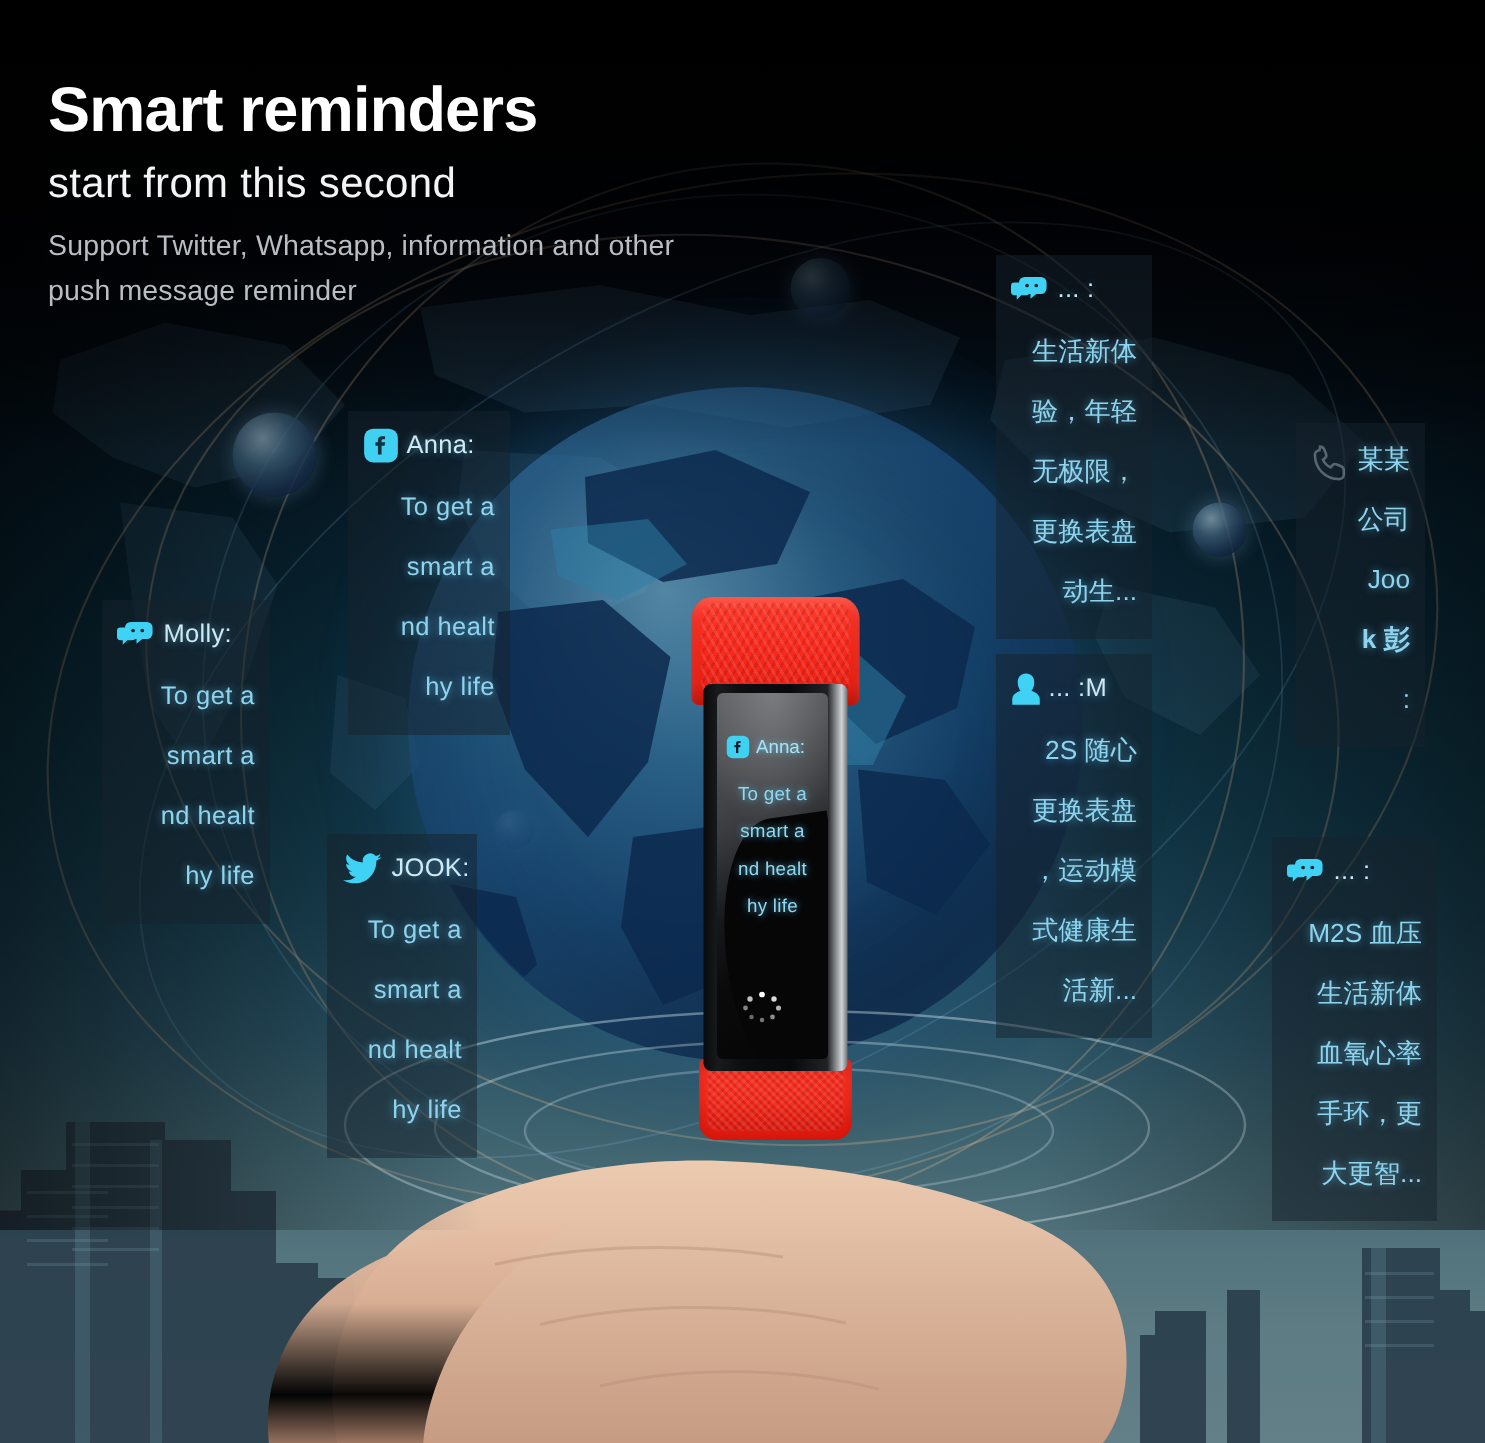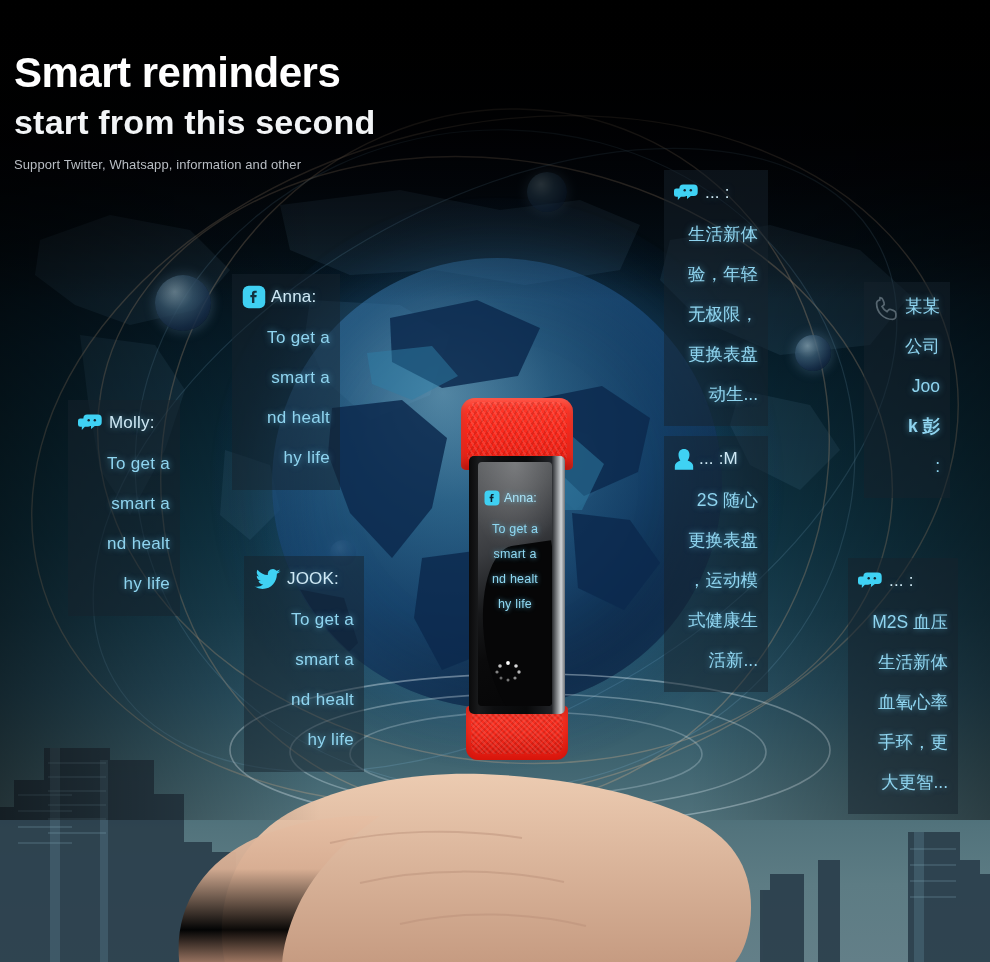--- a/index.html
+++ b/index.html
@@ -136,31 +136,31 @@
   .scr-head { display:flex; align-items:center; gap:4px; margin-bottom:11px; }
   .scr-line {
     color:#8fd8f2; font-size:12.5px; line-height:25px;
     text-align:center; letter-spacing:.2px;
     text-shadow:0 0 5px rgba(110,215,250,.75);
   }
   .scr-name { color:#a9e2f6; font-size:12.5px; text-shadow:0 0 5px rgba(110,215,250,.8); }
   .spinner { position:absolute; left:0; right:0; bottom:22px; height:26px; }
 
   
-  #headline { position:absolute; left:14px; top:48px; width:620px; }
+  #headline { position:absolute; left:32px; top:48px; width:620px; }
   .h-title {
     color:#ffffff; font-size:42px; font-weight:bold; letter-spacing:-.5px;
     line-height:50px;
   }
   .h-sub {
-    color:#f2f4f6; font-size:34px; font-weight:700; line-height:36px;
+    color:#f2f4f6; font-size:28px; font-weight:400; line-height:36px;
     margin-top:6px; letter-spacing:.2px;
   }
   .h-desc {
-    color:#b9bec4; font-size:13px; line-height:30px; margin-top:10px;
+    color:#b9bec4; font-size:19px; line-height:30px; margin-top:10px;
     letter-spacing:.1px;
   }
 
   
   .msg-card {
     position:absolute;
     background:rgba(22,34,44,.50);
     padding:8px 10px 12px 10px;
   }
   .msg-head {
@@ -323,20 +323,21 @@
   </svg>
 
   <div class="vig-top"></div>
   <div class="vig-left"></div>
   <div class="vig-right"></div>
 
   <div id="headline">
     <div class="h-title">Smart reminders</div>
     <div class="h-sub">start from this second</div>
     <div class="h-desc">Support Twitter, Whatsapp, information and other</div>
+    <div class="h-desc" style="margin-top:0">push message reminder</div>
   </div>
 
   <div id="device">
     <div class="band-top"></div>
     <div class="band-bottom"></div>
     <div class="body-shell"></div>
     <div class="screen">
       <div class="screen-swoosh"></div>
       <div class="screen-inner">
         <div class="scr-head">
@@ -389,21 +390,21 @@
         <path d="M19.6 10.4h-2.1c-.6 0-1.0.4-1.0 1.1v1.7h3.1l-.4 3.1h-2.7v7.7h-3.2v-7.7h-2.2v-3.1h2.2v-2.0c0-2.2 1.3-3.5 3.5-3.5h2.8z" fill="#12313f"></path>
       </svg>
       <span class="msg-name">Anna:</span>
     </div>
     <div class="msg-line">To get a</div>
     <div class="msg-line">smart a</div>
     <div class="msg-line">nd healt</div>
     <div class="msg-line">hy life</div>
   </div>
 
-  <div class="msg-card" style="left:244px; top:556px; width:120px;">
+  <div class="msg-card" style="left:218px; top:556px; width:100px;">
     <div class="msg-head">
       <svg class="ic" width="28" height="22" viewBox="0 0 34 28">
         <path d="M33 4.2c-1.2.5-2.4.9-3.7 1.1A6.4 6.4 0 0 0 32 1.8a12.9 12.9 0 0 1-4.1 1.6A6.4 6.4 0 0 0 16.9 9a18.3 18.3 0 0 1-13.3-6.8 6.4 6.4 0 0 0 2 8.6 6.4 6.4 0 0 1-2.9-.8v.1c0 3.1 2.2 5.7 5.1 6.3a6.5 6.5 0 0 1-2.9.1 6.4 6.4 0 0 0 6 4.5A12.9 12.9 0 0 1 0 23.7a18.2 18.2 0 0 0 9.9 2.9c11.9 0 18.4-9.9 18.4-18.4v-.8A13 13 0 0 0 33 4.2z" fill="#3FD2F4"></path>
       </svg>
       <span class="msg-name">JOOK:</span>
     </div>
     <div class="msg-line">To get a</div>
     <div class="msg-line">smart a</div>
     <div class="msg-line">nd healt</div>
     <div class="msg-line">hy life</div>

